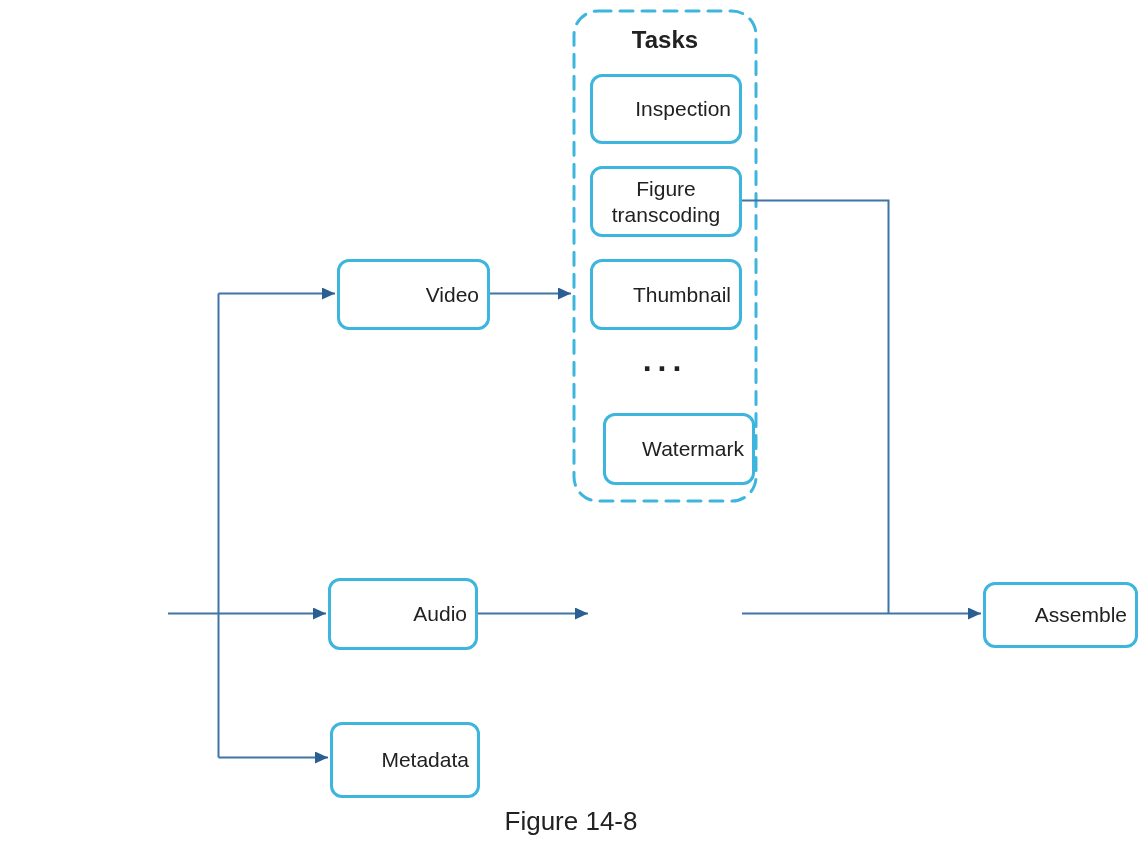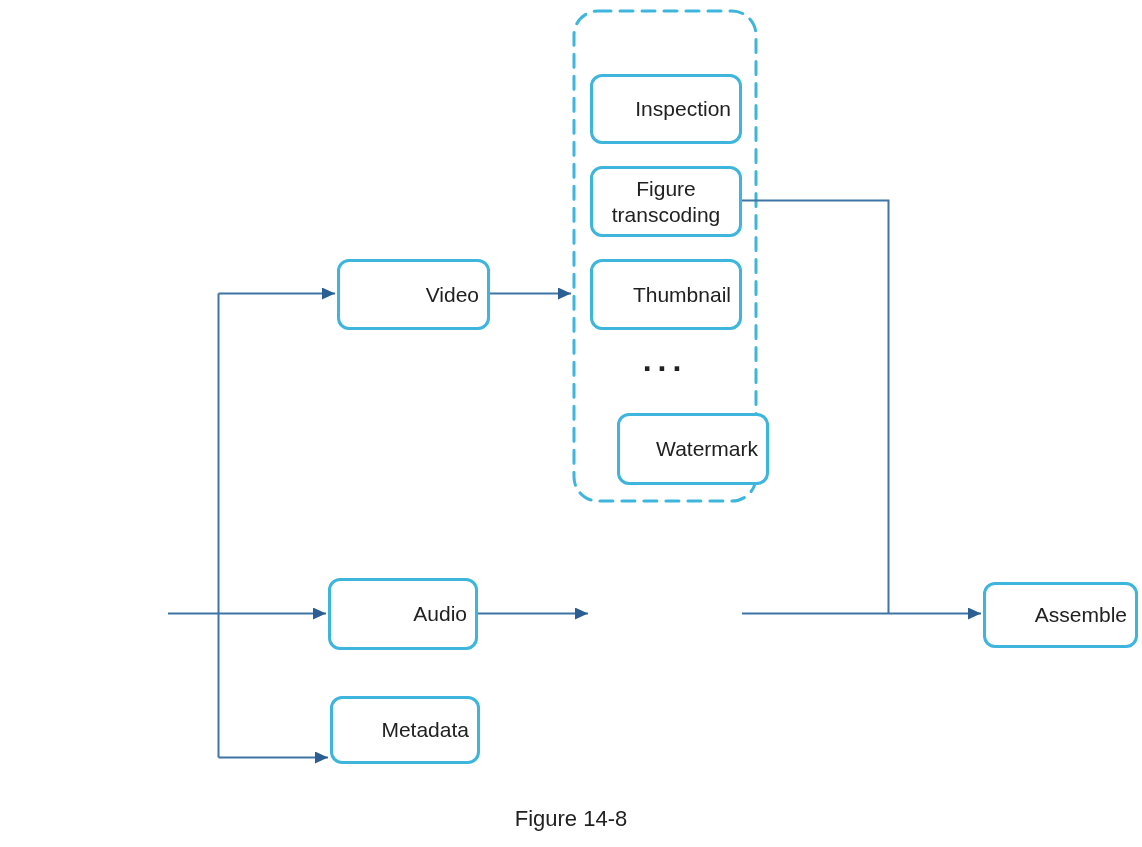--- a/index.html
+++ b/index.html
@@ -73,32 +73,32 @@
     font-size: 32px;
     font-weight: bold;
     letter-spacing: 6px;
     color: var(--text);
   }
   .caption {
     position: absolute;
     left: 0; top: 806px;
     width: 1142px;
     text-align: center;
-    font-size: 22px;
+    font-size: 26px;
     color: var(--text);
   }
   
   .n-original   { left: 14px;  top: 577px; width: 154px; height: 71px; }
   .n-video      { left: 337px; top: 259px; width: 153px; height: 71px; }
   .n-audio      { left: 328px; top: 578px; width: 150px; height: 72px; }
-  .n-metadata   { left: 330px; top: 696px; width: 150px; height: 68px; }
+  .n-metadata   { left: 330px; top: 722px; width: 150px; height: 76px; }
   .n-inspection { left: 590px; top: 74px;  width: 152px; height: 70px; }
   .n-vtrans     { left: 590px; top: 166px; width: 152px; height: 71px; }
   .n-thumb      { left: 590px; top: 259px; width: 152px; height: 71px; }
-  .n-watermark  { left: 617px; top: 413px; width: 152px; height: 72px; }
+  .n-watermark  { left: 603px; top: 413px; width: 152px; height: 72px; }
   .n-aenc       { left: 590px; top: 582px; width: 152px; height: 70px; }
   .n-assemble   { left: 983px; top: 582px; width: 155px; height: 66px; }
 </style>
 </head>
 <body>
 
 <div class="stage">
 
   <svg class="wires" viewBox="0 0 1142 847" xmlns="http://www.w3.org/2000/svg">
     <defs>
@@ -119,20 +119,21 @@
 
     <path class="conn" d="M490,293.5 H571" marker-end="url(#arrow)"></path>
 
     <path class="conn" d="M478,613.5 H588" marker-end="url(#arrow)"></path>
 
     <path class="conn" d="M742,200.5 H888.5 V613.5"></path>
 
     <path class="conn" d="M742,613.5 H981" marker-end="url(#arrow)"></path>
   </svg>
 
+  <div class="group-title">Tasks</div>
   <div class="group-ellipsis">...</div>
 
 
   <div class="node n-video">
     <span>Video</span>
   </div>
 
   <div class="node n-audio">
     <span>Audio</span>
   </div>

